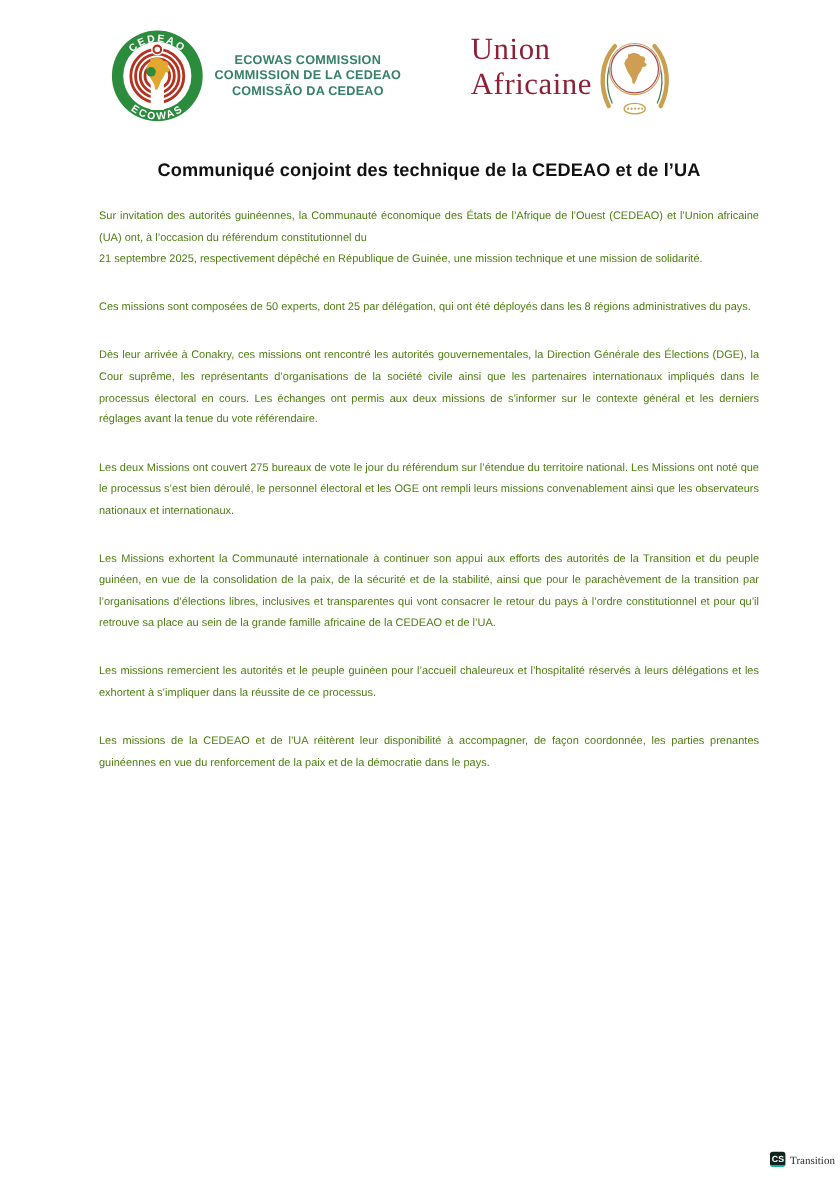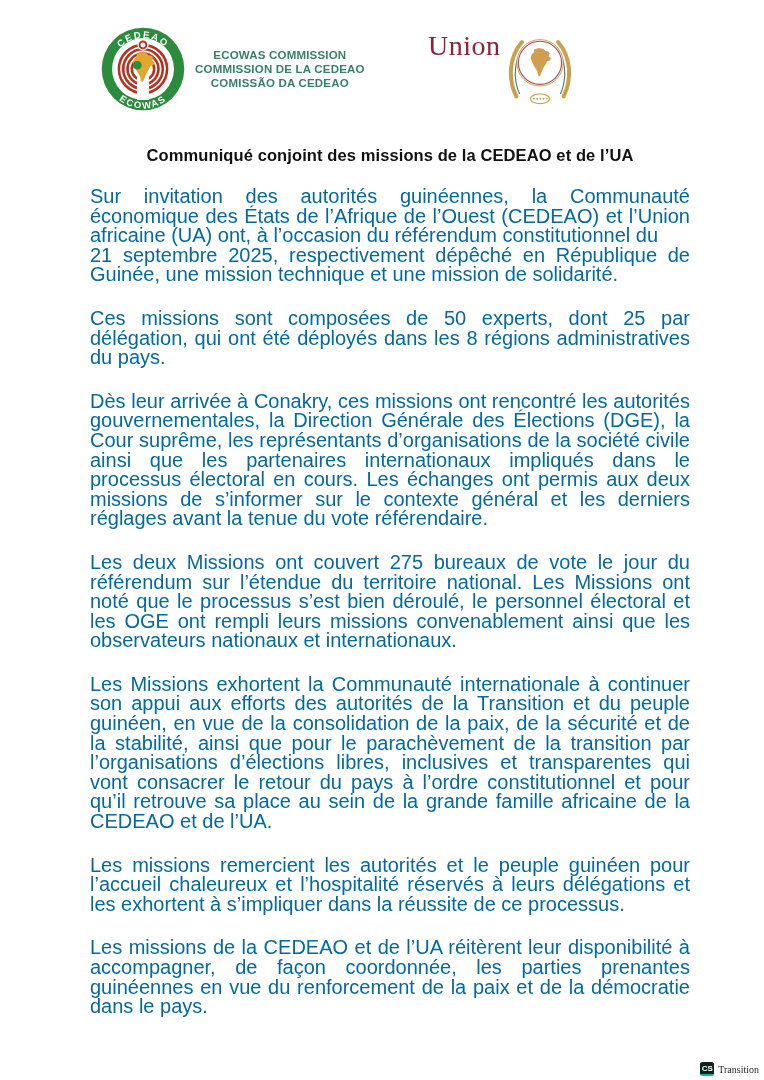--- a/index.html
+++ b/index.html
@@ -32,28 +32,28 @@
 
   
   .doc-main { position: absolute; left: 90px; top: 146px; width: 600px; }
   .doc-title {
     margin: 0 0 22px 0;
     font-size: 16.5px; font-weight: bold; text-align: center;
     color: #111111; letter-spacing: 0.1px;
   }
   .doc-main p {
     margin: 0 0 24px 0;
-    font-size: 20px; line-height: 19.6px;
+    font-size: 10px; line-height: 19.6px;
     text-align: justify;
     white-space: pre-wrap;
-    color: #0369a1;
+    color: #4d7c0f;
   }
 
   
-  .cs-watermark { position: absolute; right: 5px; bottom: 4px; display: flex; align-items: center; margin-left: 39px; }
+  .cs-watermark { position: absolute; right: 5px; bottom: 19px; display: flex; align-items: flex-end; margin-left: 39px; }
   .cs-icon {
     width: 14px; height: 12px; background: #10211e;
     border-radius: 2.5px; border-bottom: 2px solid #18b394;
     color: #ffffff; font-size: 8px; font-weight: bold;
     display: flex; align-items: center; justify-content: center;
     letter-spacing: 0;
   }
   .cs-label {
     margin-left: 4px; font-family: "Liberation Serif", serif;
     font-size: 10px; color: #2b2b2b;
@@ -97,20 +97,21 @@
       <div class="ecowas-lines">
         <div>ECOWAS COMMISSION</div>
         <div>COMMISSION DE LA CEDEAO</div>
         <div>COMISSÃO DA CEDEAO</div>
       </div>
     </div>
 
     <div class="au-block">
       <div class="au-name">
         <div>Union</div>
+        <div>Africaine</div>
       </div>
       <svg class="au-emblem" viewBox="0 0 85 100">
         <path d="M 13,88 C 2,66 4,38 20,20" fill="none" stroke="#c9a050" stroke-width="5" stroke-linecap="round"></path>
         <path d="M 72,88 C 83,66 81,38 65,20" fill="none" stroke="#c9a050" stroke-width="5" stroke-linecap="round"></path>
         <path d="M 17,85 C 8,65 10,40 24,24" fill="none" stroke="#4a7e5c" stroke-width="1.4"></path>
         <path d="M 68,85 C 77,65 75,40 61,24" fill="none" stroke="#4a7e5c" stroke-width="1.4"></path>
         <circle cx="42.5" cy="46" r="29" fill="#ffffff" stroke="#c9a050" stroke-width="1.2"></circle>
         <circle cx="42.5" cy="46" r="27" fill="#ffffff" stroke="#a84a5a" stroke-width="1.4"></circle>
         <g transform="translate(22,25) scale(0.43)">
           <path d="M 30,10 L 45,6 L 58,9 L 63,14 L 72,16 L 76,22 L 73,30 L 80,36 L 76,42 L 68,44 L 64,54 L 57,64 L 52,78 L 47,88 L 42,86 L 40,74 L 34,64 L 28,54 L 24,44 L 20,34 L 24,24 L 30,18 Z" fill="#cf9e52"></path>
@@ -122,21 +123,21 @@
           <circle cx="43" cy="91" r="1.2"></circle>
           <circle cx="47" cy="91" r="1.2"></circle>
           <circle cx="51" cy="91" r="1.2"></circle>
         </g>
       </svg>
     </div>
 
   </div>
 
   <div class="doc-main">
-    <h1 class="doc-title">Communiqué conjoint des missions de la CEDEAO et de l’UA</h1>
+    <h1 class="doc-title">Communiqué conjoint des technique de la CEDEAO et de l’UA</h1>
     <p>Sur invitation des autorités guinéennes, la Communauté économique des États de l’Afrique de l’Ouest (CEDEAO) et l’Union africaine (UA) ont, à l’occasion du référendum constitutionnel du
 21 septembre 2025, respectivement dépêché en République de Guinée, une mission technique et une mission de solidarité.</p>
     <p>Ces missions sont composées de 50 experts, dont 25 par délégation, qui ont été déployés dans les 8 régions administratives du pays.</p>
     <p>Dès leur arrivée à Conakry, ces missions ont rencontré les autorités gouvernementales, la Direction Générale des Élections (DGE), la Cour suprême, les représentants d’organisations de la société civile ainsi que les partenaires internationaux impliqués dans le processus électoral en cours. Les échanges ont permis aux deux missions de s’informer sur le contexte général et les derniers réglages avant la tenue du vote référendaire.</p>
     <p>Les deux Missions ont couvert 275 bureaux de vote le jour du référendum sur l’étendue du territoire national. Les Missions ont noté que le processus s’est bien déroulé, le personnel électoral et les OGE ont rempli leurs missions convenablement ainsi que les observateurs nationaux et internationaux.</p>
     <p>Les Missions exhortent la Communauté internationale à continuer son appui aux efforts des autorités de la Transition et du peuple guinéen, en vue de la consolidation de la paix, de la sécurité et de la stabilité, ainsi que pour le parachèvement de la transition par l’organisations d’élections libres, inclusives et transparentes qui vont consacrer le retour du pays à l’ordre constitutionnel et pour qu’il retrouve sa place au sein de la grande famille africaine de la CEDEAO et de l’UA.</p>
     <p>Les missions remercient les autorités et le peuple guinéen pour l’accueil chaleureux et l’hospitalité réservés à leurs délégations et les exhortent à s’impliquer dans la réussite de ce processus.</p>
     <p>Les missions de la CEDEAO et de l’UA réitèrent leur disponibilité à accompagner, de façon coordonnée, les parties prenantes guinéennes en vue du renforcement de la paix et de la démocratie dans le pays.</p>
   </div>
 

